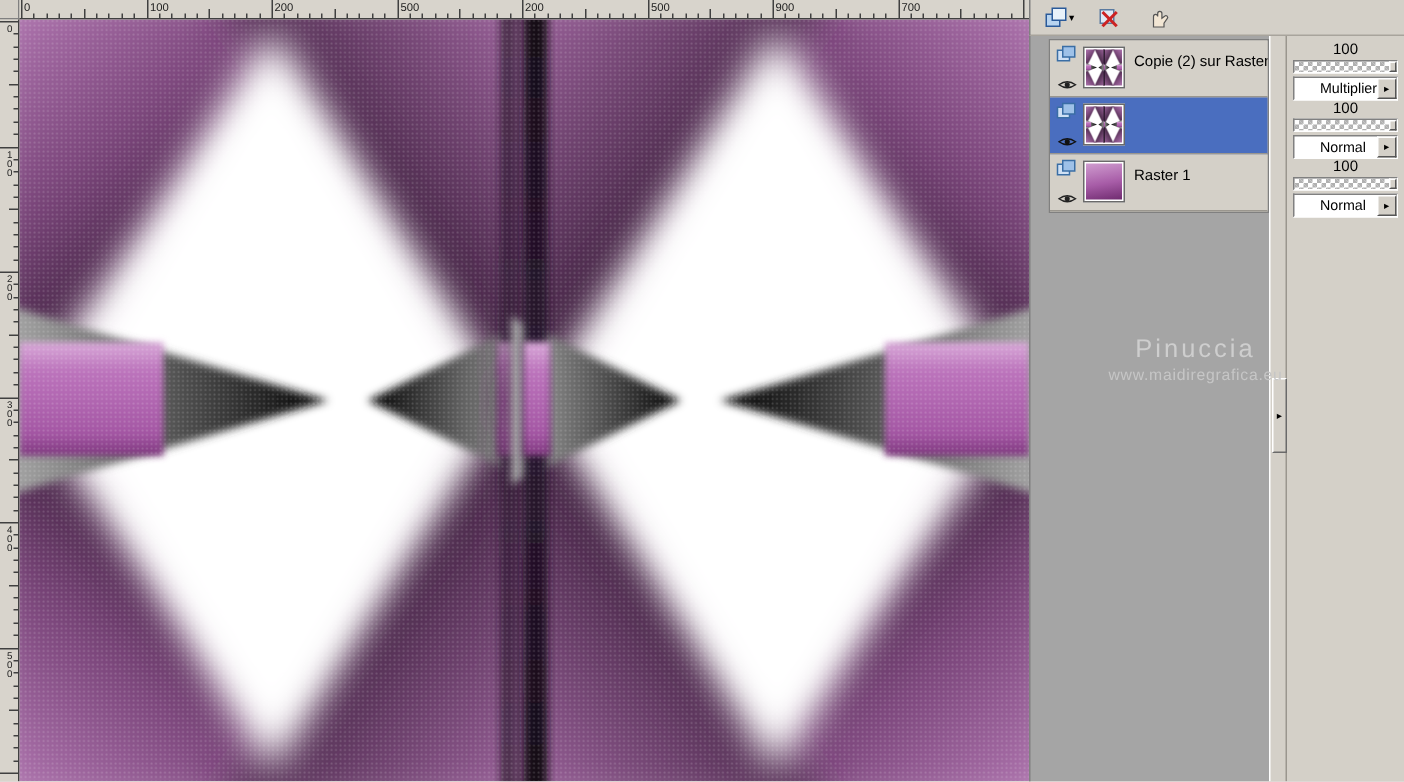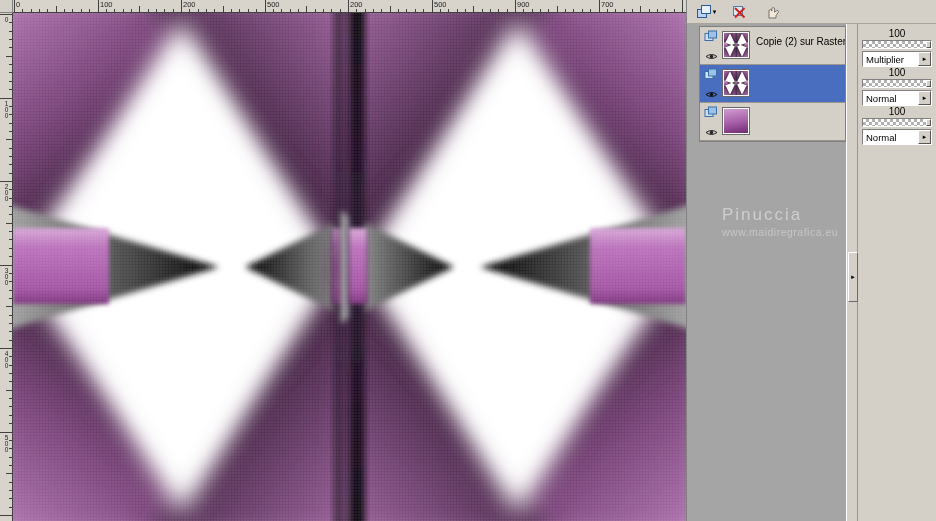--- a/index.html
+++ b/index.html
@@ -61,26 +61,26 @@
     border:1px solid;border-color:#808080 #fff #fff #808080;
     background-color:#fff;
     background-image:linear-gradient(45deg,#b0b0b0 25%,transparent 25%,transparent 75%,#b0b0b0 75%),
                      linear-gradient(45deg,#b0b0b0 25%,transparent 25%,transparent 75%,#b0b0b0 75%);
     background-size:6px 6px;background-position:0 0,3px 3px;cursor:pointer;}
   .slider-thumb{position:absolute;right:0;top:0;width:5px;height:7px;background:#d4d0c8;
     border:1px solid;border-color:#fff #555 #555 #fff;box-sizing:border-box;}
   .mode-select{height:16px;margin:0 2px;background:#fff;border:1px solid;
     border-color:#808080 #fff #fff #808080;box-sizing:border-box;display:flex;
     align-items:center;justify-content:space-between;cursor:pointer;}
-  .mode-select .mode-text{font-size:9.5px;color:#000;padding-left:3px;white-space:nowrap;overflow:hidden;}
+  .mode-select .mode-text{font-size:9.5px;color:#000;padding-left:17px;white-space:nowrap;overflow:hidden;}
   .mode-btn{width:13px;height:14px;background:#d4d0c8;border:1px solid;
     border-color:#fff #555 #555 #fff;box-sizing:border-box;display:flex;align-items:center;
     justify-content:center;font-size:7px;color:#000;cursor:pointer;}
 
-  .watermark{position:absolute;left:722px;top:205px;width:150px;z-index:3;pointer-events:none;}
+  .watermark{position:absolute;left:722px;top:223px;width:150px;text-align:center;z-index:3;pointer-events:none;}
   .watermark .wm1{font-size:17px;color:#cecece;letter-spacing:2px;}
   .watermark .wm2{font-size:10.5px;color:#c6c6c6;letter-spacing:0.5px;margin-top:1px;}
 </style>
 </head>
 <body>
 
 <div id="app">
 
   <div class="ruler-corner"></div>
   <div class="top-ruler" id="topRuler">
@@ -408,20 +408,21 @@
           <rect x="4.5" y="1" width="8" height="7" fill="#9ec1e8" stroke="#3a6ea5"></rect>
         </svg>
         <svg width="13" height="9" viewBox="0 0 13 9">
           <path d="M1 4.5 Q6.5 0.5 12 4.5 Q6.5 8.5 1 4.5 Z" fill="none" stroke="#222" stroke-width="1"></path>
           <circle cx="6.5" cy="4.5" r="1.7" fill="#222"></circle>
         </svg>
       </div>
       <div class="thumb-wrap">
         <div class="thumb-gradient"></div>
       </div>
+      <div class="layer-label">Raster 1</div>
     </div>
 
   </div>
 
   <div class="scroll-strip">
     <div class="scroll-thumb">
       <span>▸</span>
     </div>
   </div>
 

